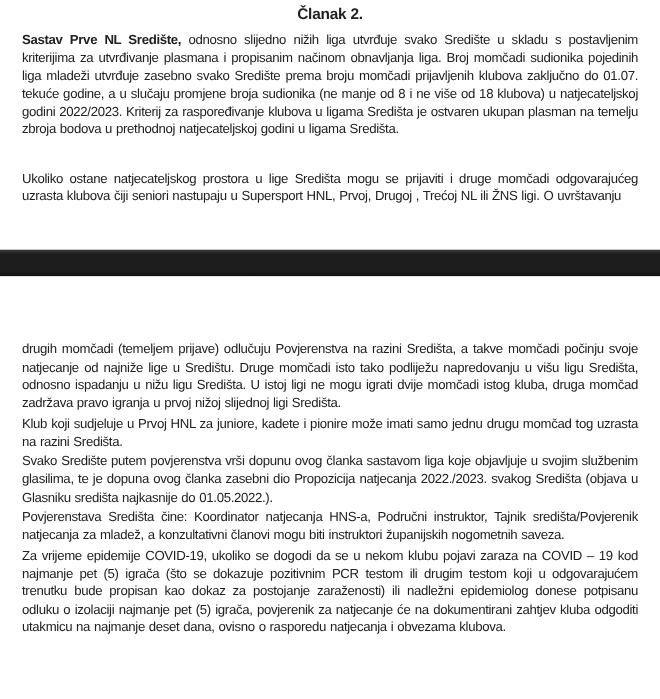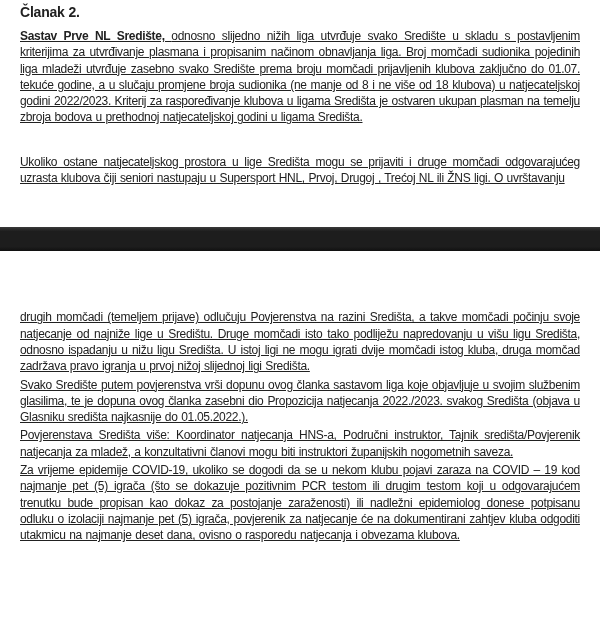--- a/index.html
+++ b/index.html
@@ -12,36 +12,37 @@
     color: #212121;
   }
   .page {
     width: 600px;
     height: 635px;
     box-sizing: border-box;
     padding: 4px 20px 0 20px;
   }
   .doc-title {
     margin: 0;
+    text-align: center;
     font-size: 14px;
     font-weight: bold;
     line-height: 17px;
     letter-spacing: -0.2px;
   }
   .para {
     margin: 0;
     text-align: justify;
     font-size: 12px;
     line-height: 16.3px;
     letter-spacing: -0.3px;
     word-spacing: 0.5px;
   }
   .para.bold { font-weight: bold; }
   .para strong { font-weight: bold; }
-  .block { margin-top: 2px; text-decoration: underline; }
+  .block { margin-top: 2px; }
   .b0 { margin-top: 7px; }
   .b1 { margin-top: 28px; }
   .b2 { margin-top: 41px; }
   .b3 { margin-top: 58px; }
   .redaction {
     height: 24px;
     margin-left: -20px;
     margin-right: -20px;
     background: linear-gradient(to bottom, #3a3a3a 0%, #1d1d1d 18%, #1d1d1d 82%, #101010 100%);
   }
@@ -49,17 +50,18 @@
 </head>
 <body>
 
 <div class="page">
   <h1 class="doc-title">Članak 2.</h1>
   <div id="doc-body">
       <p class="para block b0"><strong>Sastav Prve NL Središte, </strong><span>odnosno slijedno nižih liga utvrđuje svako Središte u skladu s postavljenim kriterijima za utvrđivanje plasmana i propisanim načinom obnavljanja liga. Broj momčadi sudionika pojedinih liga mladeži utvrđuje zasebno svako Središte prema broju momčadi prijavljenih klubova zaključno do 01.07. tekuće godine, a u slučaju promjene broja sudionika (ne manje od 8 i ne više od 18 klubova) u natjecateljskoj godini 2022/2023. Kriterij za raspoređivanje klubova u ligama Središta je ostvaren ukupan plasman na temelju zbroja bodova u prethodnoj natjecateljskoj godini u ligama Središta.</span></p>
       <p class="para block b1"><span>Ukoliko ostane natjecateljskog prostora u lige Središta mogu se prijaviti i druge momčadi odgovarajućeg uzrasta klubova čiji seniori nastupaju u Supersport HNL, Prvoj, Drugoj , Trećoj NL ili ŽNS ligi. O uvrštavanju</span></p>
       <div class="redaction block b2"></div>
       <p class="para block b3"><span>drugih momčadi (temeljem prijave) odlučuju Povjerenstva na razini Središta, a takve momčadi počinju svoje natjecanje od najniže lige u Središtu. Druge momčadi isto tako podliježu napredovanju u višu ligu Središta, odnosno ispadanju u nižu ligu Središta. U istoj ligi ne mogu igrati dvije momčadi istog kluba, druga momčad zadržava pravo igranja u prvoj nižoj slijednoj ligi Središta.</span></p>
+      <p class="para block b5"><span>Klub koji sudjeluje u Prvoj HNL za juniore, kadete i pionire može imati samo jednu drugu momčad tog uzrasta na razini Središta.</span></p>
       <p class="para block b6"><span>Svako Središte putem povjerenstva vrši dopunu ovog članka sastavom liga koje objavljuje u svojim službenim glasilima, te je dopuna ovog članka zasebni dio Propozicija natjecanja 2022./2023. svakog Središta (objava u Glasniku središta najkasnije do 01.05.2022.).</span></p>
-      <p class="para block b7"><span>Povjerenstava Središta više: Koordinator natjecanja HNS-a, Područni instruktor, Tajnik središta/Povjerenik natjecanja za mladež, a konzultativni članovi mogu biti instruktori županijskih nogometnih saveza.</span></p>
+      <p class="para block b7"><span>Povjerenstava Središta čine: Koordinator natjecanja HNS-a, Područni instruktor, Tajnik središta/Povjerenik natjecanja za mladež, a konzultativni članovi mogu biti instruktori županijskih nogometnih saveza.</span></p>
       <p class="para block b9"><span>Za vrijeme epidemije COVID-19, ukoliko se dogodi da se u nekom klubu pojavi zaraza na COVID – 19 kod najmanje pet (5) igrača (što se dokazuje pozitivnim PCR testom ili drugim testom koji u odgovarajućem trenutku bude propisan kao dokaz za postojanje zaraženosti) ili nadležni epidemiolog donese potpisanu odluku o izolaciji najmanje pet (5) igrača, povjerenik za natjecanje će na dokumentirani zahtjev kluba odgoditi utakmicu na najmanje deset dana, ovisno o rasporedu natjecanja i obvezama klubova.</span></p>
     </div>
 </div>
 
 </body></html>

